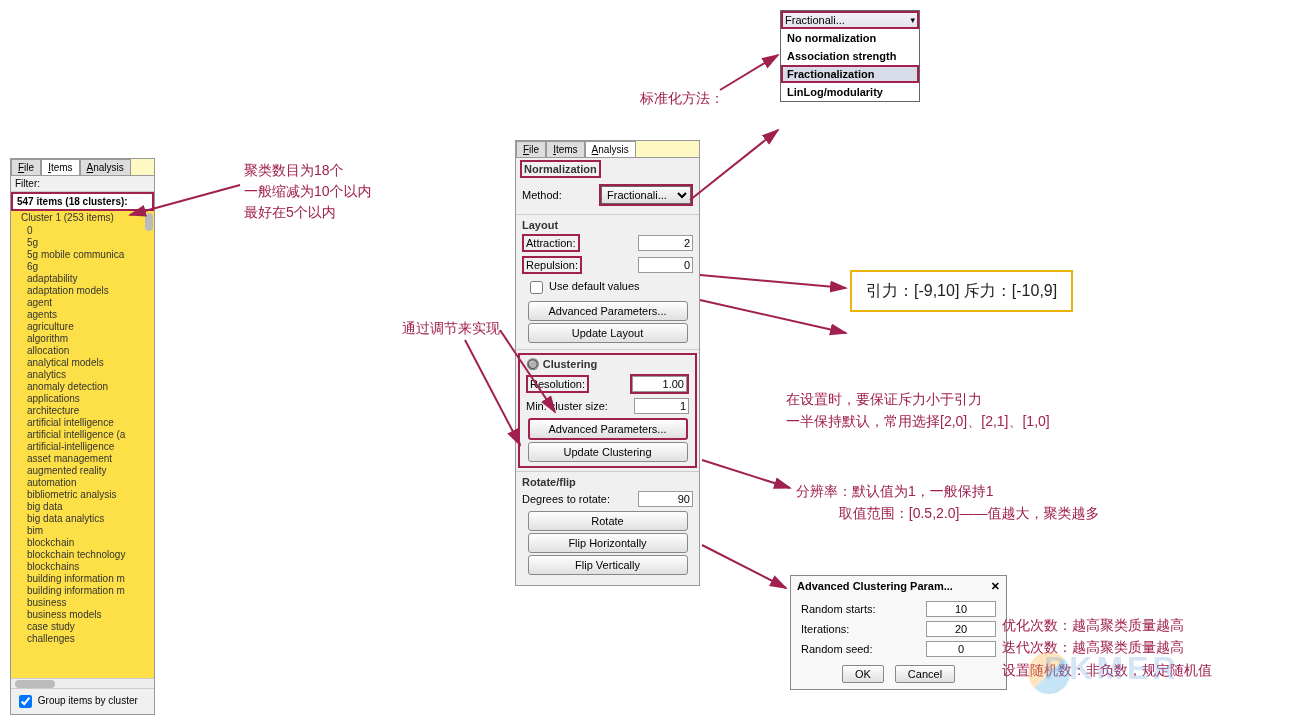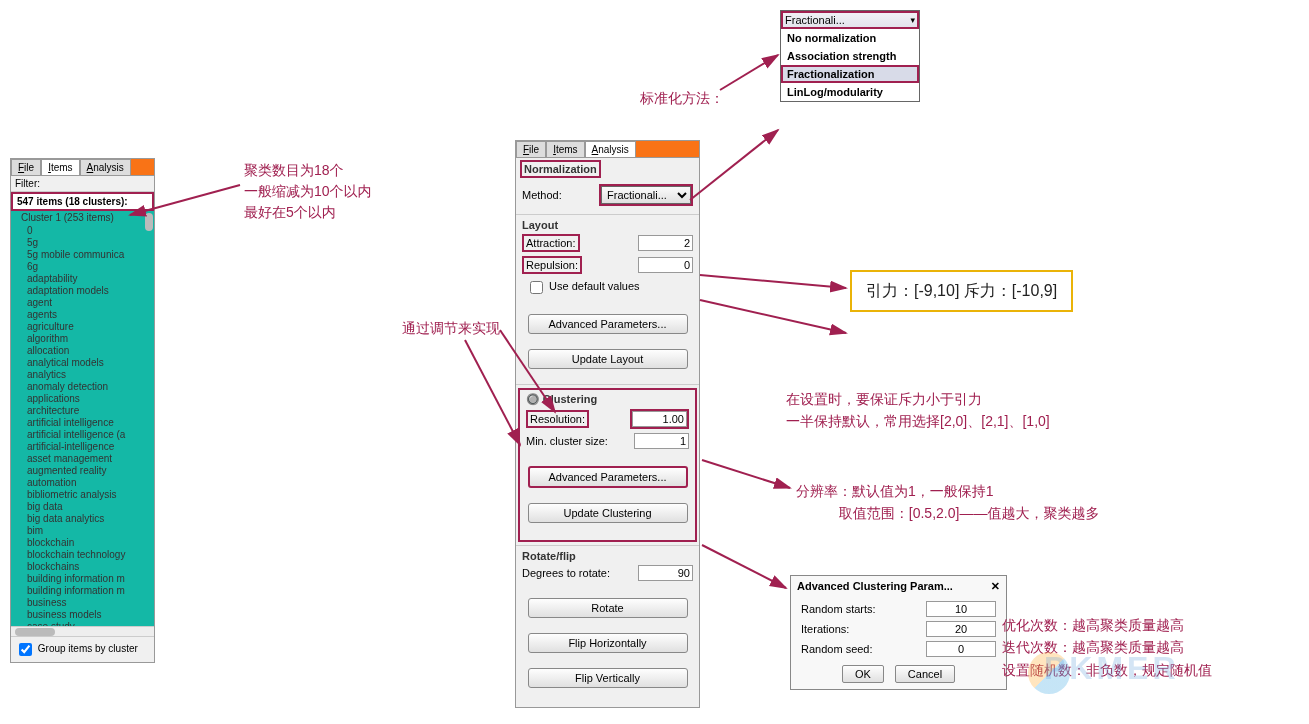--- a/index.html
+++ b/index.html
@@ -19,21 +19,21 @@
   .left-panel {
     position: absolute;
     left: 10px;
     top: 158px;
     width: 145px;
     border: 1px solid #999;
     background: #f0f0f0;
   }
   .tabs {
     display: flex;
-    background: #f97316;
+    background: #fef9c3;
     border-bottom: 1px solid #999;
   }
   .tab {
     padding: 2px 6px;
     border: 1px solid #999;
     border-bottom: none;
     background: #ddd;
     cursor: pointer;
     font-size: 10px;
   }
@@ -45,23 +45,23 @@
     font-size: 10px;
   }
   .summary-row {
     padding: 2px 4px;
     font-weight: bold;
     border: 2px solid #a02050;
     font-size: 10px;
     background: #fff;
   }
   .tree {
-    height: 415px;
+    height: 467px;
     overflow: hidden;
-    background: #14b8a6;
+    background: #fde047;
     position: relative;
   }
   .tree-inner { padding: 0 2px; }
   .cluster-header {
     font-size: 10px;
     padding: 1px 8px;
     color: #333;
   }
   .tree-item {
     font-size: 10px;
@@ -135,21 +135,21 @@
   .panel-select {
     font-size: 11px;
     width: 90px;
     border: 1px solid #666;
     background: linear-gradient(#fafafa,#e0e0e0);
     padding: 1px;
   }
   .panel-button {
     display: block;
     width: 160px;
-    margin: 15px auto;
+    margin: 2px auto;
     font-size: 11px;
     padding: 3px 0;
     text-align: center;
     border: 1px solid #888;
     border-radius: 3px;
     background: linear-gradient(#fefefe,#e0e0e0);
     cursor: pointer;
   }
   .cluster-block {
     border: 2px solid #a02050;

